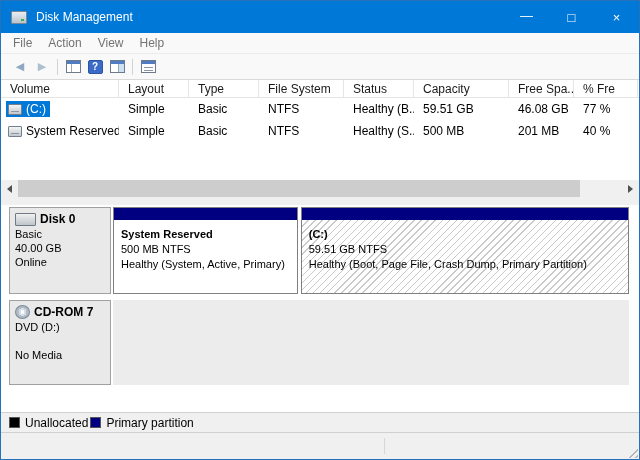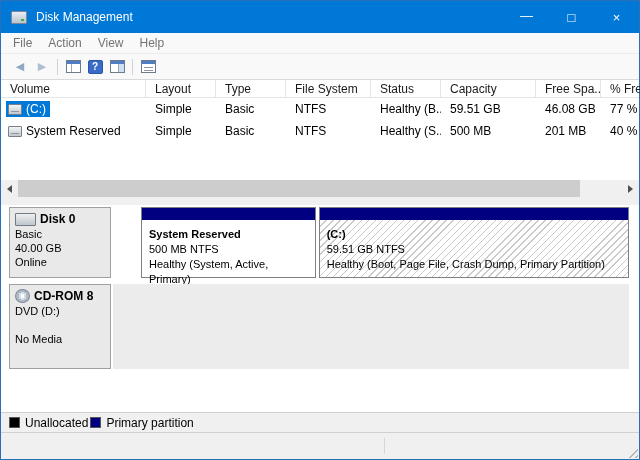--- a/index.html
+++ b/index.html
@@ -31,42 +31,42 @@
   .win-icon::before { content:""; position:absolute; left:0; right:0; top:0; height:3px; background:#4f7cc2; }
   .win-icon.tree::after { content:""; position:absolute; left:4px; top:3px; bottom:0; width:1px; background:#9aa7b5; }
   .win-icon.pane::after { content:""; position:absolute; right:0; top:3px; bottom:0; width:5px; background:#cfe0f2; border-left:1px solid #9aa7b5; }
   .win-icon.views::after { content:""; position:absolute; left:2px; right:2px; top:6px; height:1px; background:#8a97a5; box-shadow:0 3px 0 #8a97a5; }
   .help-badge { width:15px; height:14px; background:#3a6bc9; border:1px solid #2d55a0; color:#fff; font-weight:bold; font-size:10px; display:flex; align-items:center; justify-content:center; border-radius:2px; }
 
   
   .list-pane { flex:0 0 117px; background:#fff; display:flex; flex-direction:column; }
   .thead { display:flex; height:18px; border-bottom:1px solid #e5e5e5; flex:0 0 18px; }
   .th { border-right:1px solid #e5e5e5; padding:2px 4px 0 9px; color:#1a1a1a; white-space:nowrap; overflow:hidden; flex-shrink:0; }
-  .c0{width:145px} .c1{width:70px} .c2{width:70px} .c3{width:85px} .c4{width:70px} .c5{width:95px} .c6{width:65px} .c7{width:64px}
+  .c0{width:118px} .c1{width:70px} .c2{width:70px} .c3{width:85px} .c4{width:70px} .c5{width:95px} .c6{width:65px} .c7{width:64px}
   .trow { display:flex; height:22px; align-items:center; flex:0 0 22px; }
   .td { padding:0 4px 0 9px; white-space:nowrap; overflow:hidden; flex-shrink:0; }
   .td.vol-cell { display:flex; align-items:center; padding-left:5px; }
   .volwrap { display:inline-flex; align-items:center; gap:4px; padding:1px 4px 1px 2px; }
   .volwrap.sel { background:#0078d7; color:#fff; }
   .drive-icon { display:inline-block; width:14px; height:11px; background:linear-gradient(#f4f4f4,#c2c8ce); border:1px solid #75808c; border-radius:1px; position:relative; flex:0 0 14px; }
   .drive-icon::after { content:""; position:absolute; left:2px; right:2px; bottom:2px; height:1px; background:#8b97a3; }
   .list-filler { flex:1; background:#fff; }
   .hscroll { flex:0 0 17px; background:#f0f0f0; display:flex; }
   .hs-btn { width:17px; height:17px; display:flex; align-items:center; justify-content:center; }
   .tri-l { width:0; height:0; border-top:4px solid transparent; border-bottom:4px solid transparent; border-right:5px solid #505050; }
   .tri-r { width:0; height:0; border-top:4px solid transparent; border-bottom:4px solid transparent; border-left:5px solid #505050; }
   .hs-track { flex:1; position:relative; }
   .hs-thumb { position:absolute; left:0; top:0; bottom:0; width:93%; background:#cdcdcd; }
 
   .pane-sep { flex:0 0 8px; background:#f0f0f0; }
 
   
   .graph-pane { flex:1; background:#fff; padding:2px 10px 0 8px; overflow:hidden; }
   .disk-row { display:flex; margin-bottom:6px; }
-  .disk-row.d0 { height:71px;gap:28px; }
+  .disk-row.d0 { height:87px; }
   .disk-row.d1 { height:85px; }
   .disk-info { width:102px; flex:0 0 102px; background:#e9e9e9; border:1px solid #a0a0a0; padding:4px 5px; }
   .disk-head { display:flex; align-items:center; gap:4px; font-weight:bold; font-size:12px; }
   .hdd-icon { width:21px; height:13px; background:linear-gradient(#f0f0f0,#bfc6cc); border:1px solid #707a85; border-radius:1px; flex:0 0 21px; }
   .cd-icon { width:15px; height:14px; border-radius:50%; border:1px solid #7d8894; background:radial-gradient(circle,#ffffff 0 2px,#d6dde4 2px 4px,#aebac6 4px 8px); flex:0 0 15px; }
   .disk-line { margin-top:2px; font-size:11px; }
   .disk-line.spaced { margin-top:16px; }
   .partitions { flex:1; display:flex; gap:3px; margin-left:2px; }
   .partition { border:1px solid #808080; background:#fff; display:flex; flex-direction:column; }
   .p-sr { flex:0 0 35.8%; }
@@ -228,21 +228,21 @@
             <div>Healthy (Boot, Page File, Crash Dump, Primary Partition)</div>
           </div>
         </div>
       </div>
     </div>
 
     <div class="disk-row d1">
       <div class="disk-info">
         <div class="disk-head">
           <span class="cd-icon"></span>
-          <span>CD-ROM 8</span>
+          <span>CD-ROM 7</span>
         </div>
         <div class="disk-line">DVD (D:)</div>
         <div class="disk-line spaced">No Media</div>
       </div>
       <div class="media-area"></div>
     </div>
 
   </div>
 
   <div class="legend">

